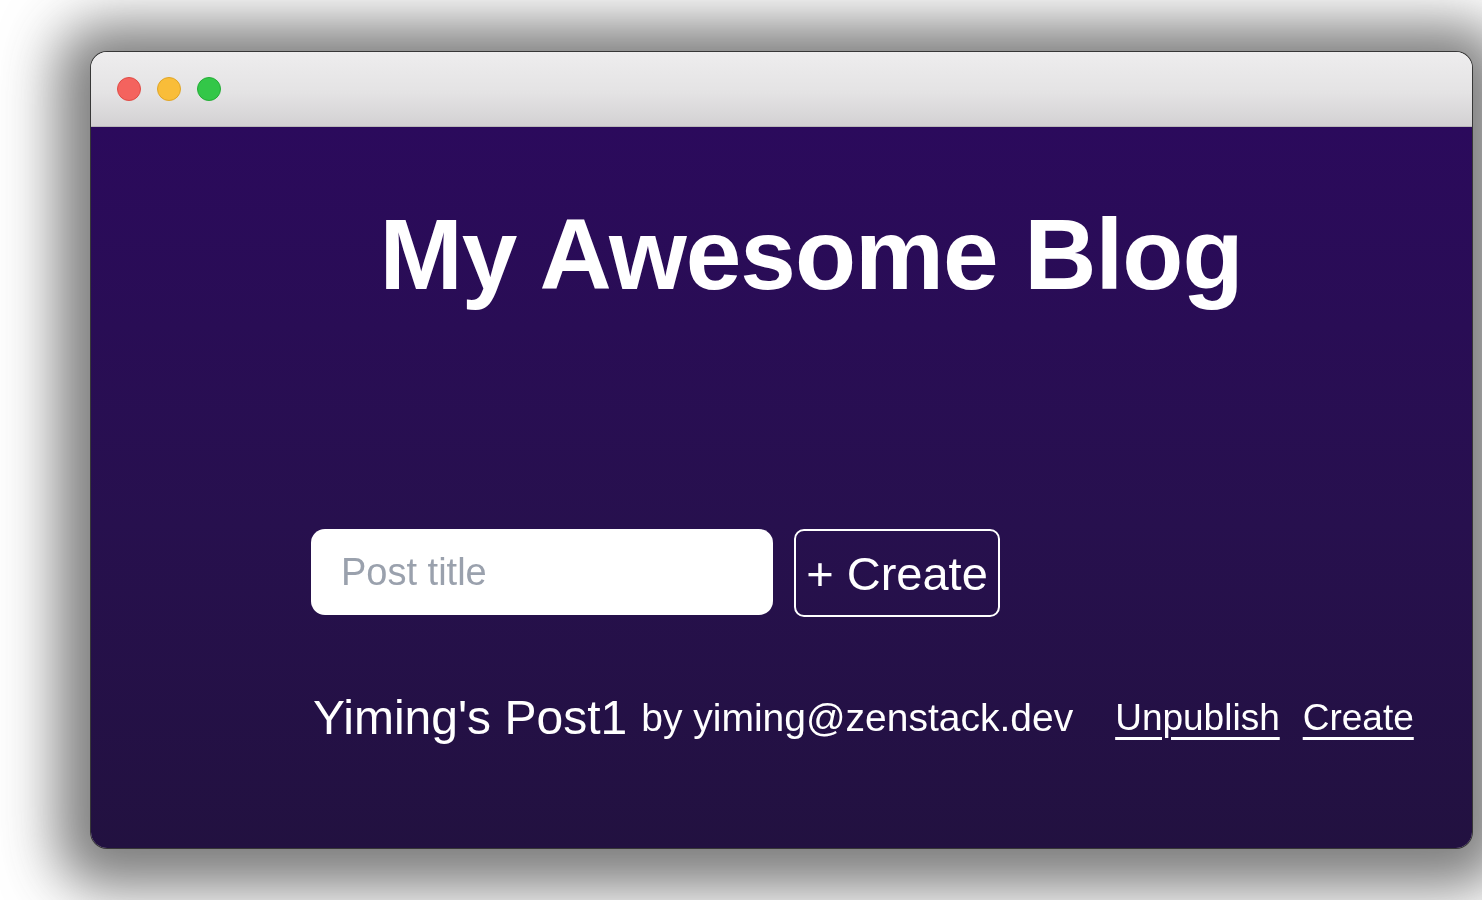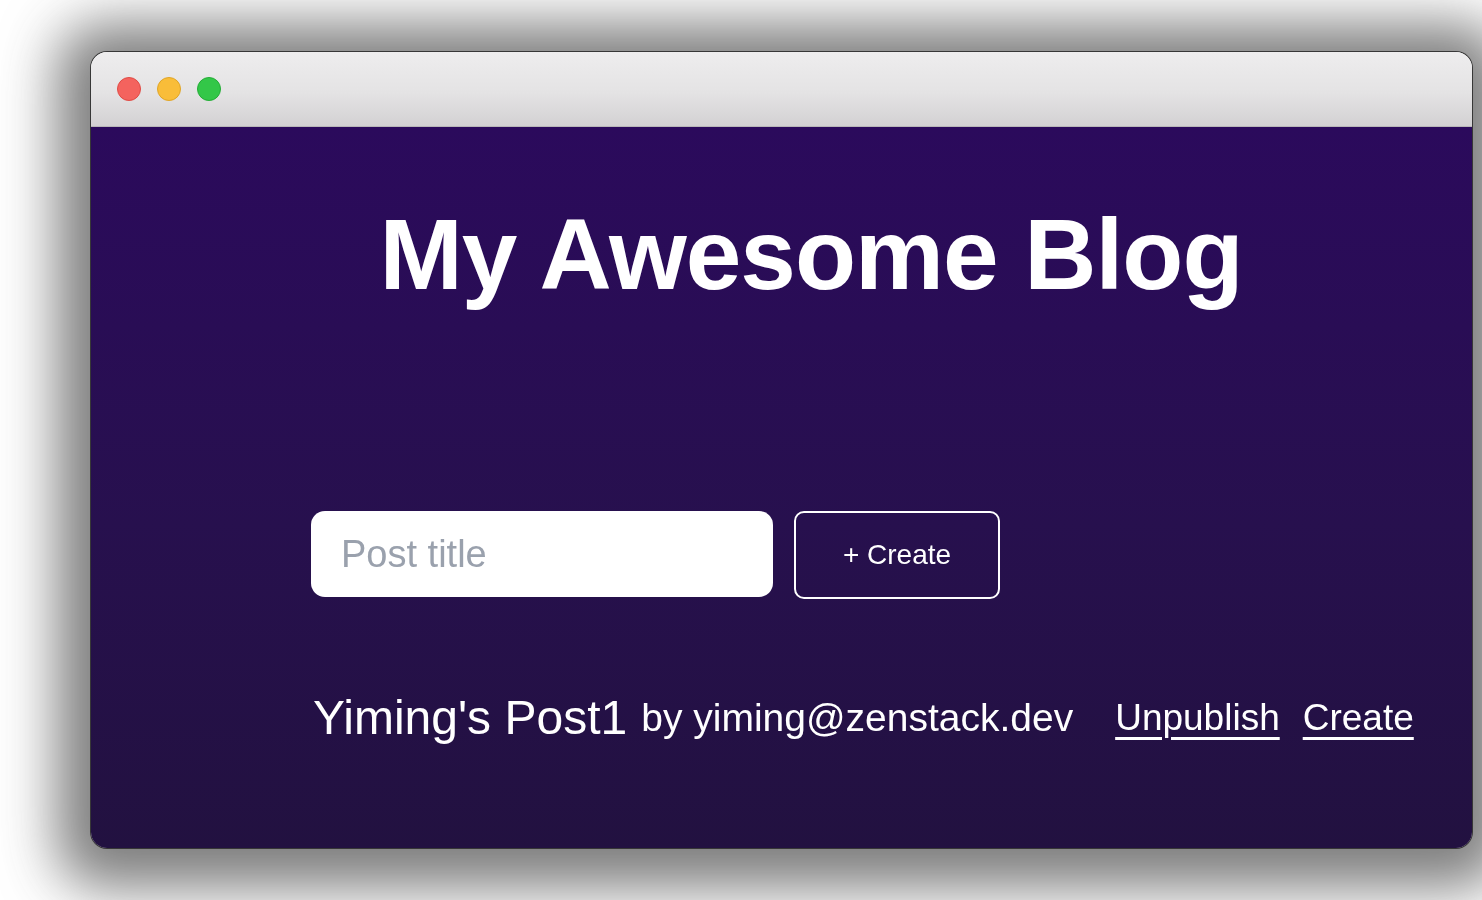--- a/index.html
+++ b/index.html
@@ -105,21 +105,21 @@
     text-decoration: underline;
     text-decoration-thickness: 2.5px;
     text-underline-offset: 6px;
     cursor: pointer;
     white-space: nowrap;
   }
 
   .create-row {
     position: absolute;
     left: 220px;
-    top: 384px;
+    top: 402px;
     display: flex;
     align-items: stretch;
     gap: 21px;
   }
   .post-title-input {
     width: 462px;
     height: 86px;
     box-sizing: border-box;
     border: none;
     border-radius: 14px;
@@ -134,21 +134,21 @@
     color: #9aa1ad;
   }
   .create-button {
     width: 206px;
     height: 88px;
     box-sizing: border-box;
     background: transparent;
     border: 2px solid #ffffff;
     border-radius: 10px;
     color: #ffffff;
-    font-size: 28px;
+    font-size: 47px;
     font-family: "Liberation Sans", sans-serif;
     display: flex;
     align-items: center;
     justify-content: center;
     cursor: pointer;
   }
 
   .post-list {
     position: absolute;
     left: 222px;

